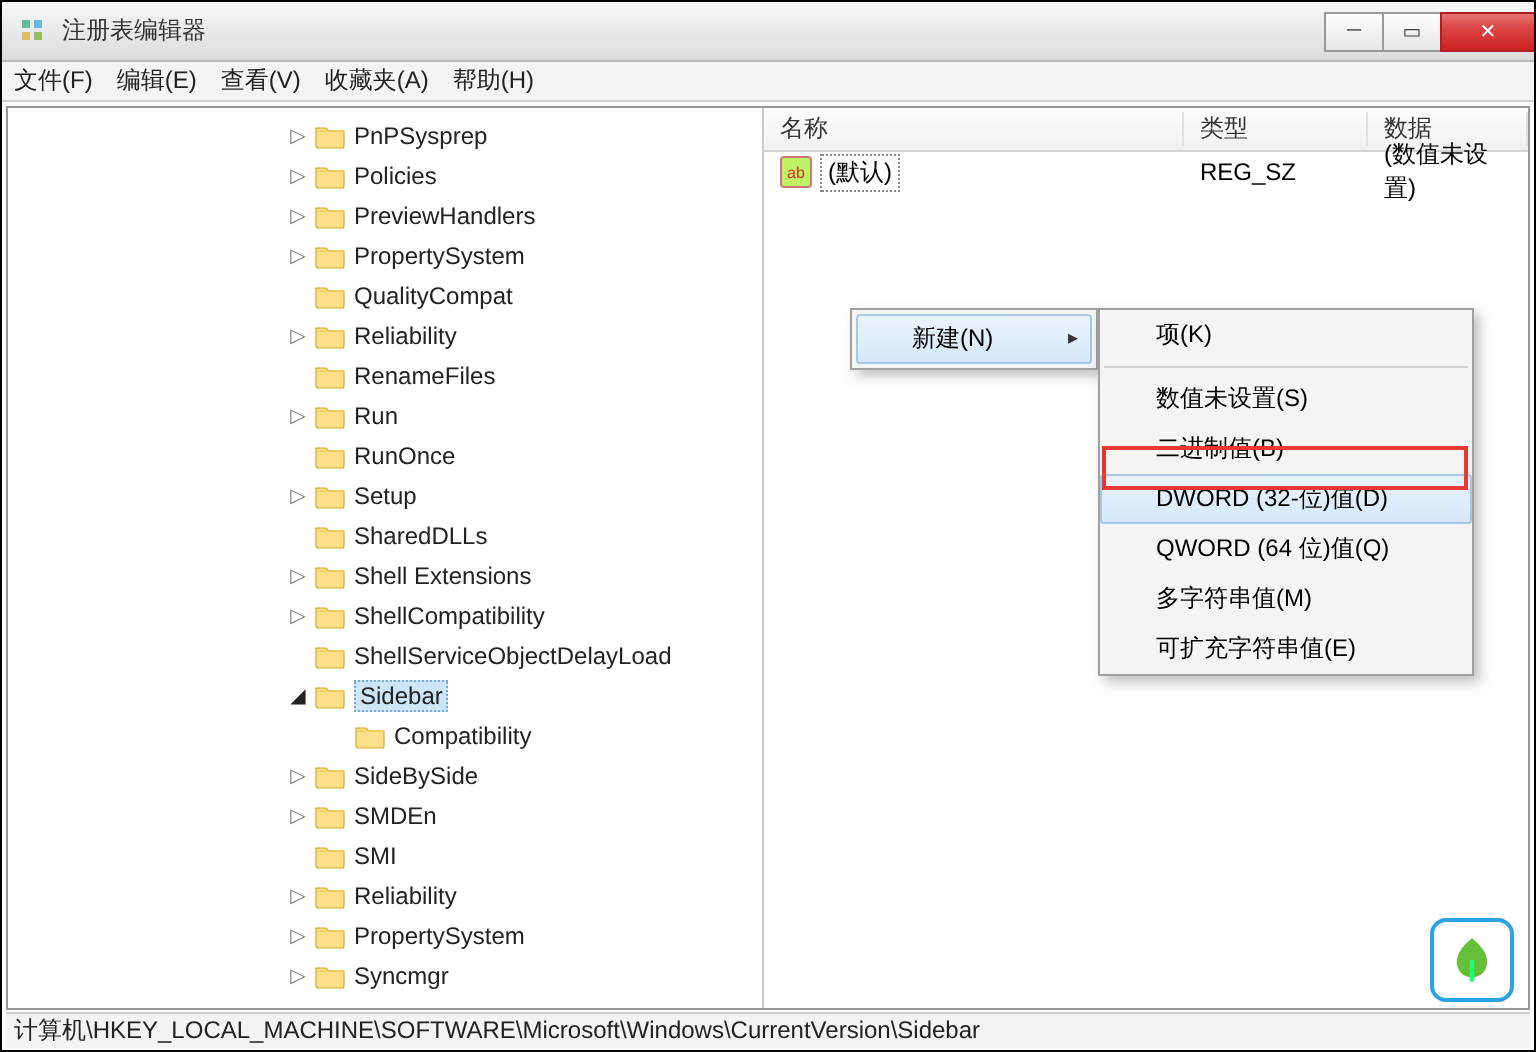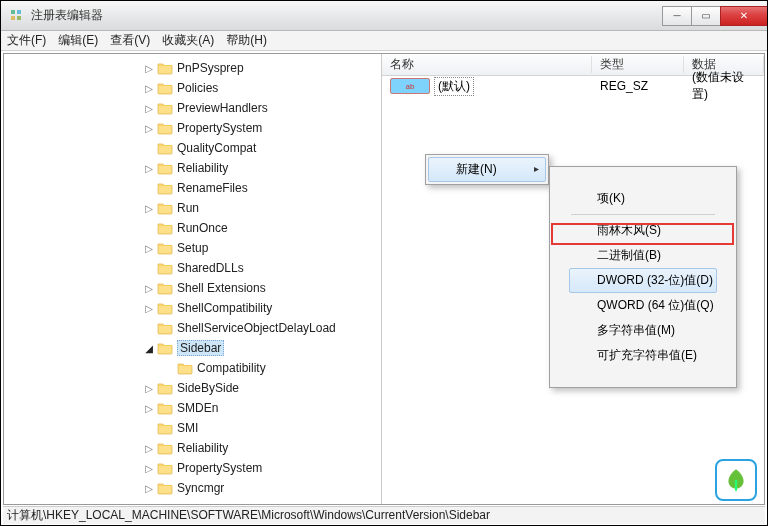--- a/index.html
+++ b/index.html
@@ -89,22 +89,22 @@
   .list-body { }
   .list-row {
     display:flex; align-items:center; height:20px; padding:1px 0;
     font-size:12px;
   }
   .cell { padding:0 8px; }
   .cell.name{flex:0 0 210px; display:flex; align-items:center;}
   .cell.type{flex:0 0 92px;}
   .cell.data{flex:1;}
   .val-icon {
-    width:40px; height:16px; margin-right:4px;
-    border:1px solid #c77; background:#7dd3fc; display:inline-flex;
+    width:16px; height:16px; margin-right:4px;
+    border:1px solid #c77; background:#bef264; display:inline-flex;
     align-items:center; justify-content:center; font-size:8px; color:#c33;
     border-radius:2px;
   }
   .valname { border:1px dotted #888; padding:0 3px; }
   
   .ctx {
     position:absolute;
     background:#f4f4f4; border:1px solid #a0a0a0;
     box-shadow:3px 3px 6px rgba(0,0,0,.25);
     font-size:12px; padding:2px;
@@ -113,21 +113,21 @@
     padding:4px 22px 4px 28px; white-space:nowrap; cursor:default;
     position:relative; background:#f4f4f4;
   }
   .ctx .item:hover,.ctx .item.hl{
     background:linear-gradient(#eaf3fb,#d5e8fa);
     border:1px solid #a6c8e6; padding:3px 21px 3px 27px;
     border-radius:2px;
   }
   .ctx .sep{height:1px;background:#d0d0d0;margin:3px 2px;}
   .ctx .arrow{position:absolute;right:6px;top:5px;color:#333;font-size:10px;}
-  .ctx.sub { padding:19px;margin-top:12px; }
+  .ctx.sub { padding:0; }
   .red-box{
     position:absolute; border:2px solid #e53935; pointer-events:none;
   }
   
   .statusbar{
     position:absolute; left:2px; right:2px; bottom:1px; height:18px;
     background:#f3f3f3; border-top:1px solid #ccc;
     font-size:12px; color:#222; padding:1px 4px;
     display: flex; align-items: center;
   }
@@ -397,21 +397,21 @@
     <div class="ctx" style="left:43px; top:100px; width:124px;">
       <div class="item hl" style="padding-right:21px;">
         <span>新建(N)</span>
         <span class="arrow">▸</span>
       </div>
     </div>
 
     <div class="ctx sub" style="left:167px; top:100px; width:188px;" id="submenu">
         <div class="item">项(K)</div>
         <div class="sep"></div>
-        <div class="item">雨林木风(S)</div>
+        <div class="item">数值未设置(S)</div>
         <div class="item">二进制值(B)</div>
         <div class="item hl">DWORD (32-位)值(D)</div>
         <div class="item">QWORD (64 位)值(Q)</div>
         <div class="item">多字符串值(M)</div>
         <div class="item">可扩充字符串值(E)</div>
       </div>
 
     <div class="red-box" style="left:169px; top:169px; width:183px; height:22px;"></div>
   </div>
 </div>

